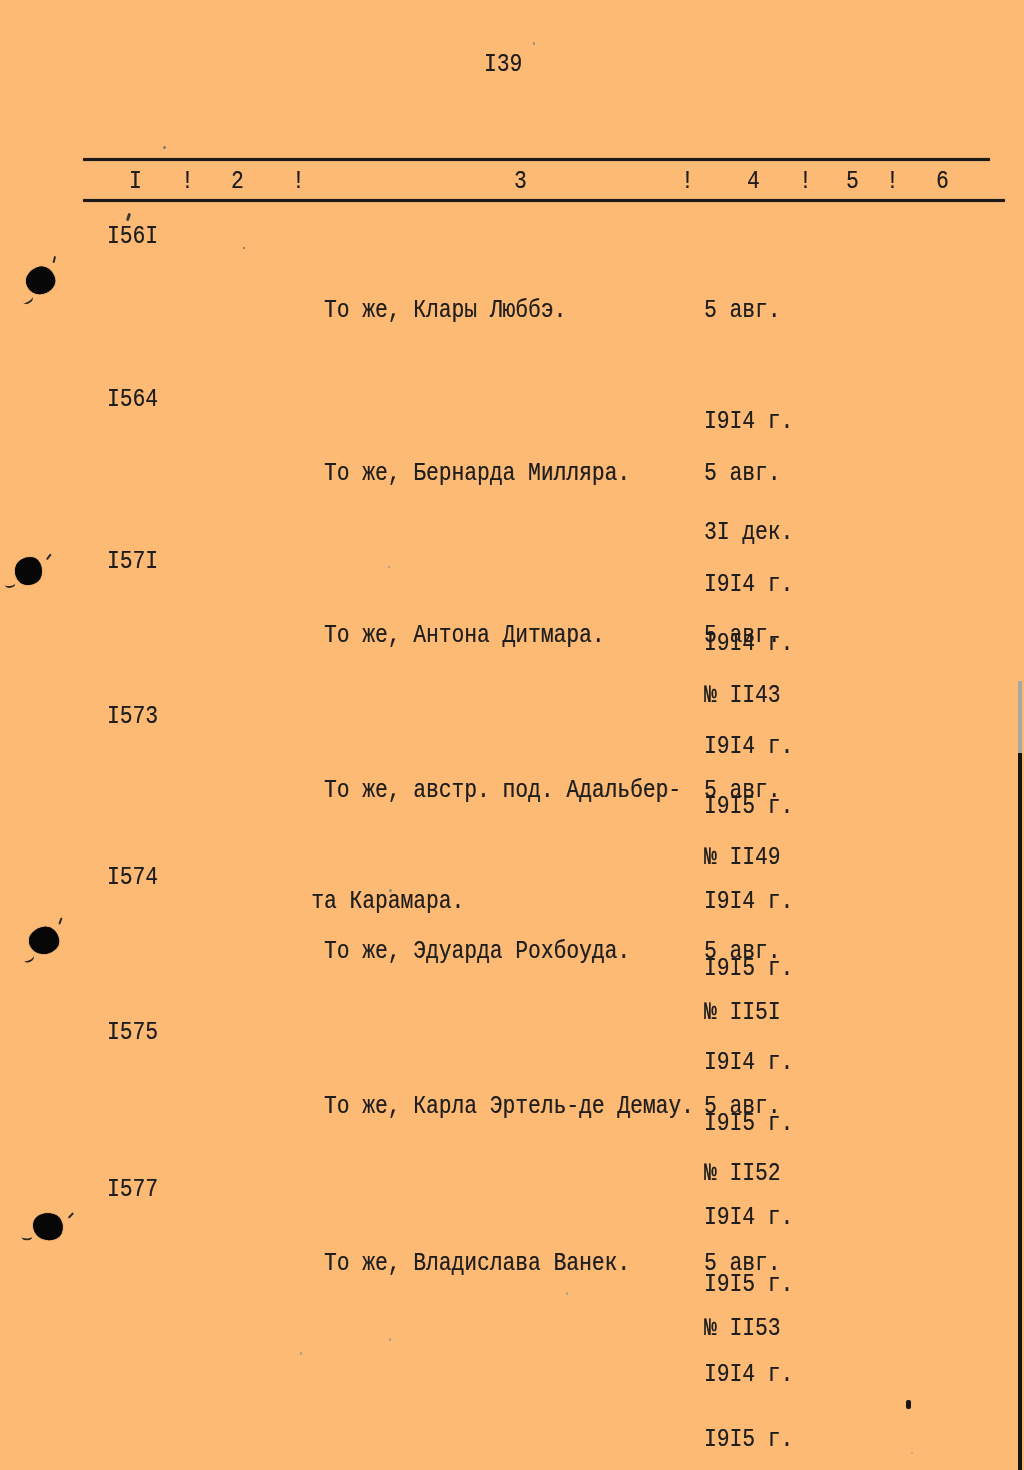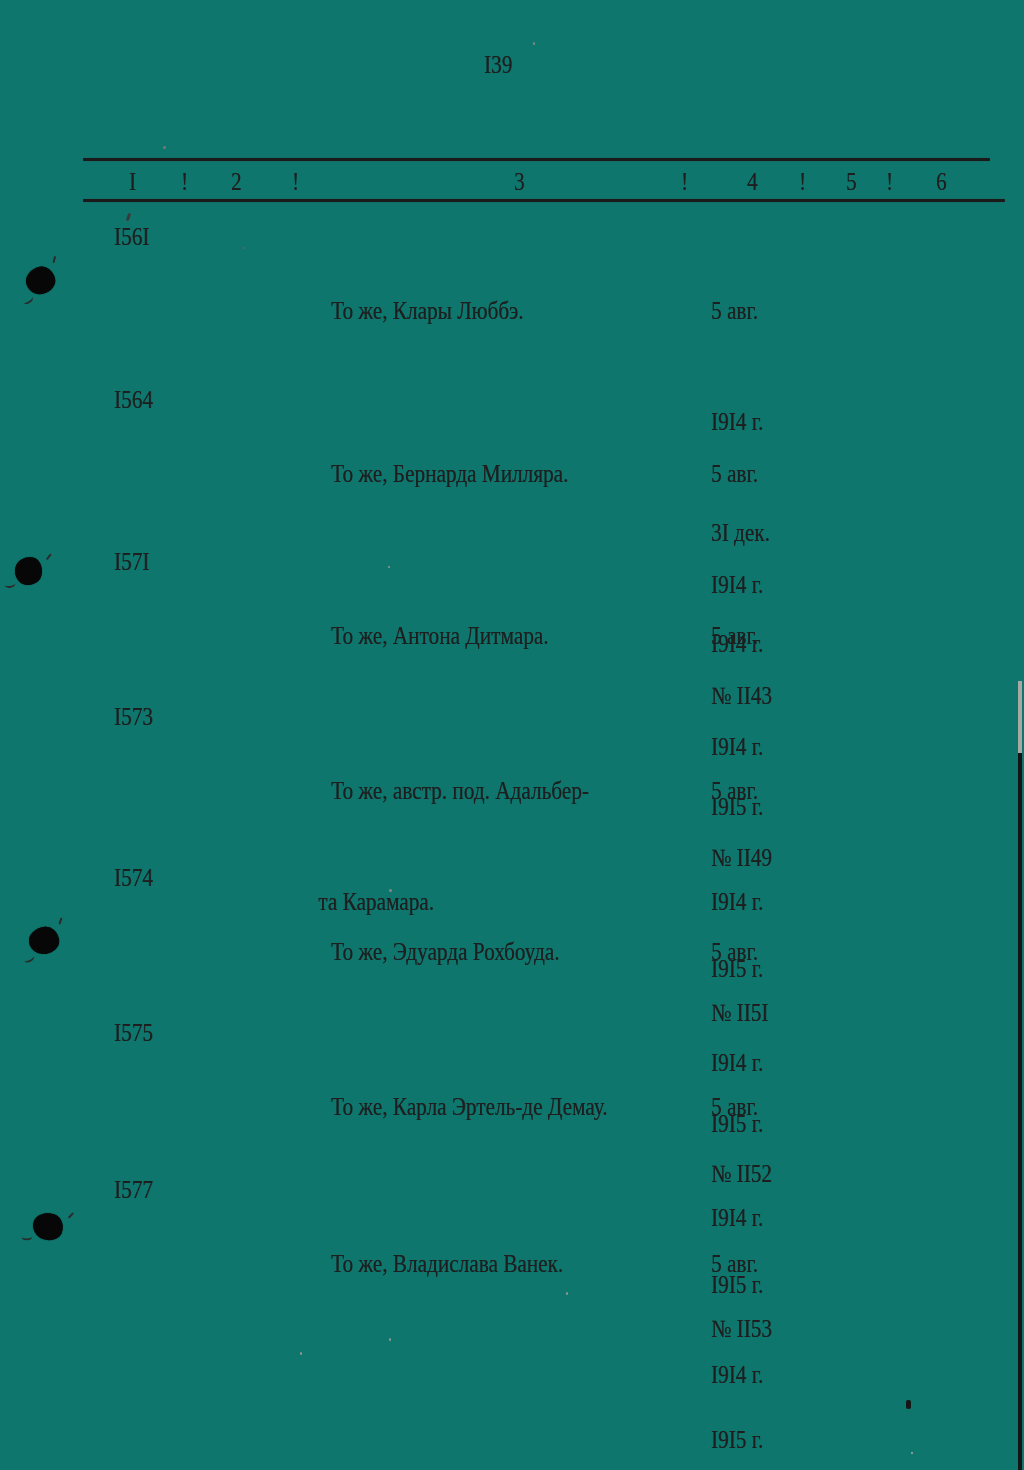--- a/index.html
+++ b/index.html
@@ -1,42 +1,42 @@
 <!DOCTYPE html>
 <html lang="ru"><head>
 <meta charset="utf-8">
 <style>
   html,body{margin:0;padding:0;background:#d8d8d4;}
   .page{
     position:relative;
     width:1024px;height:1470px;
-    background:#0f766e;
+    background:#fdba74;
     overflow:hidden;
-    font-family:Liberation Serif, serif;
+    font-family:Liberation Mono, monospace;
   }
   
   .tw{
     position:absolute;
     font-size:25px;
     line-height:37px;
     color:#1e1e1e;
     letter-spacing:0;
     white-space:pre;
     transform:scaleX(0.85);
     transform-origin:0 0;
     text-shadow:0.4px 0.4px 0.6px rgba(25,25,25,0.55);
   }
   .pageno{left:484px;top:46px;}
   
   .rule{position:absolute;height:3px;background:#1a1a1a;border-radius:1px;box-shadow:0 0 1px #444;}
   .rule-top{left:83px;top:158px;width:907px;}
   .rule-bottom{left:83px;top:199px;width:922px;}
   .hc{top:163px;}
   
-  .row{position:absolute;left:13px;width:944px;height:150px;}
+  .row{position:absolute;left:6px;width:944px;height:150px;}
   .col-id{left:101px;top:0;}
   .col-name{left:318px;top:0;}
   .col-dates{left:698px;top:0;}
   .ln{white-space:pre;}
   .outdent{margin-left:-15px;}
   
   .vline{position:absolute;left:1018px;width:4px;}
   .vline-gray{top:681px;height:72px;background:#a8a8a6;}
   .vline-black{top:753px;height:717px;background:#141414;}
   

